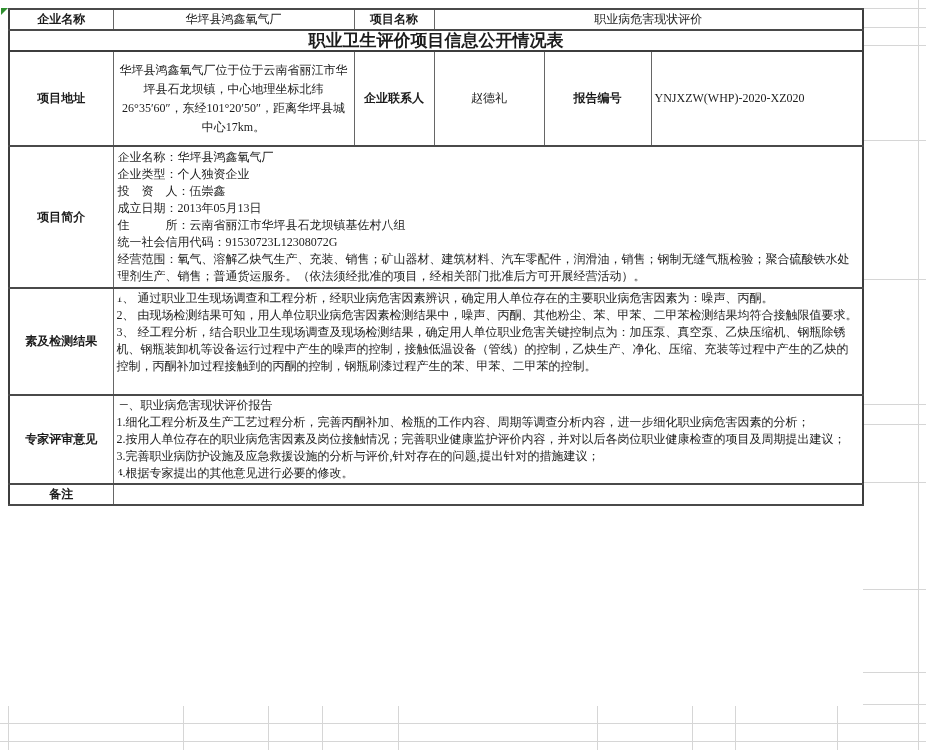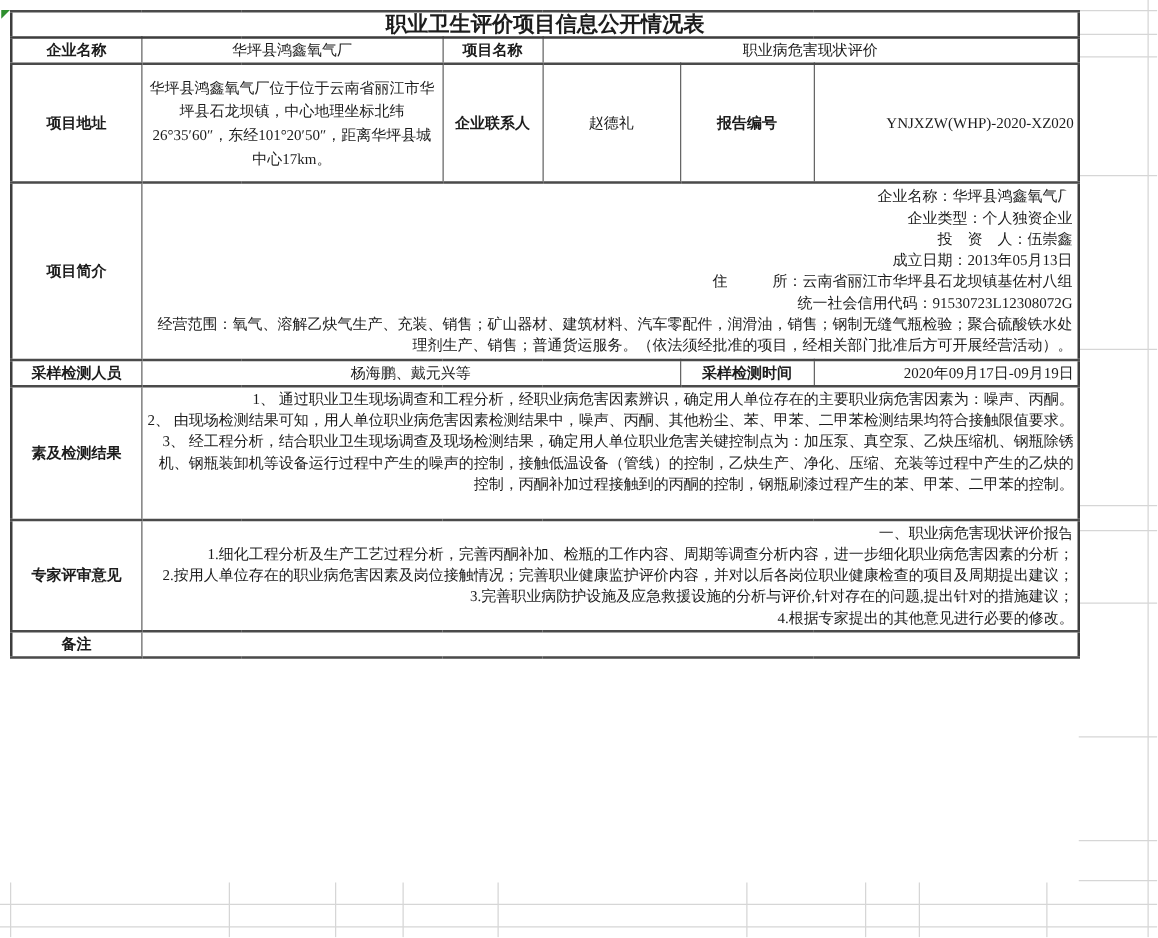--- a/index.html
+++ b/index.html
@@ -14,21 +14,21 @@
   
   table.main{position:absolute;left:8px;top:8px;width:854px;border-collapse:collapse;
              table-layout:fixed;border:2px solid #3d3d3d;}
   td{border-left:1px solid #666;border-right:1px solid #666;
      border-top:2px solid #4a4a4a;border-bottom:2px solid #4a4a4a;
      font-size:12px;line-height:17px;padding:1px 3px;overflow:hidden;vertical-align:middle;}
   .title-cell{font-size:17px;font-weight:bold;text-align:center;line-height:19px;
               border-bottom:2px solid #3d3d3d;padding:0;}
   .label{font-weight:bold;text-align:center;}
   .val-c{text-align:center;}
-  .val-l{text-align:right;border-radius:24px;}
+  .val-l{text-align:left;border-radius:24px;}
   .top{vertical-align:top;}
   .pre{white-space:pre-wrap;}
   .addr{line-height:19px;padding:0 6px;margin-left:24px;}
   .profile-cell{line-height:17px;padding:2px 4px;margin-top:16px;}
 </style>
 </head>
 <body>
 
 <div class="sheet">
 
@@ -65,29 +65,29 @@
       <col style="width:104px">
         <col style="width:80px">
         <col style="width:161px">
       <col style="width:80px">
         <col style="width:110px">
         <col style="width:107px">
       <col style="width:212px">
     </colgroup>
 
     <tbody>
-        <tr style="height:19px">
-      <td colspan="7" class="title-cell">职业卫生评价项目信息公开情况表</td>
-    </tr>
-
-    <tr style="height:18px">
+        <tr style="height:18px">
       <td class="label">企业名称</td>
       <td colspan="2" class="val-c">华坪县鸿鑫氧气厂</td>
       <td class="label">项目名称</td>
       <td colspan="3" class="val-c">职业病危害现状评价</td>
+    </tr>
+
+    <tr style="height:19px">
+      <td colspan="7" class="title-cell">职业卫生评价项目信息公开情况表</td>
     </tr>
 
     <tr style="height:95px">
       <td class="label">项目地址</td>
       <td colspan="2" class="val-c addr">华坪县鸿鑫氧气厂位于位于云南省丽江市华坪县石龙坝镇，中心地理坐标北纬26°35′60″，东经101°20′50″，距离华坪县城中心17km。</td>
       <td class="label">企业联系人</td>
       <td class="val-c">赵德礼</td>
       <td class="label">报告编号</td>
       <td class="val-l">YNJXZW(WHP)-2020-XZ020</td>
     </tr>
@@ -97,26 +97,20 @@
       <td colspan="6" class="val-l pre profile-cell">企业名称：华坪县鸿鑫氧气厂
 企业类型：个人独资企业
 投　资　人：伍崇鑫
 成立日期：2013年05月13日
 住　　　所：云南省丽江市华坪县石龙坝镇基佐村八组
 统一社会信用代码：91530723L12308072G
 经营范围：氧气、溶解乙炔气生产、充装、销售；矿山器材、建筑材料、汽车零配件，润滑油，销售；钢制无缝气瓶检验；聚合硫酸铁水处理剂生产、销售；普通货运服务。（依法须经批准的项目，经相关部门批准后方可开展经营活动）。</td>
     </tr>
 
 
-    <tr style="height:20px">
-      <td class="label">采样检测人员</td>
-      <td colspan="4" class="val-c">杨海鹏、戴元兴等</td>
-      <td class="label">采样检测时间</td>
-      <td class="val-l">2020年09月17日-09月19日</td>
-    </tr>
 
 
     <tr style="height:107px">
       <td class="label">素及检测结果</td>
       <td colspan="6" class="val-l pre top">1、 通过职业卫生现场调查和工程分析，经职业病危害因素辨识，确定用人单位存在的主要职业病危害因素为：噪声、丙酮。
 2、 由现场检测结果可知，用人单位职业病危害因素检测结果中，噪声、丙酮、其他粉尘、苯、甲苯、二甲苯检测结果均符合接触限值要求。
 3、 经工程分析，结合职业卫生现场调查及现场检测结果，确定用人单位职业危害关键控制点为：加压泵、真空泵、乙炔压缩机、钢瓶除锈机、钢瓶装卸机等设备运行过程中产生的噪声的控制，接触低温设备（管线）的控制，乙炔生产、净化、压缩、充装等过程中产生的乙炔的控制，丙酮补加过程接触到的丙酮的控制，钢瓶刷漆过程产生的苯、甲苯、二甲苯的控制。</td>
     </tr>
 
     <tr style="height:83px">

